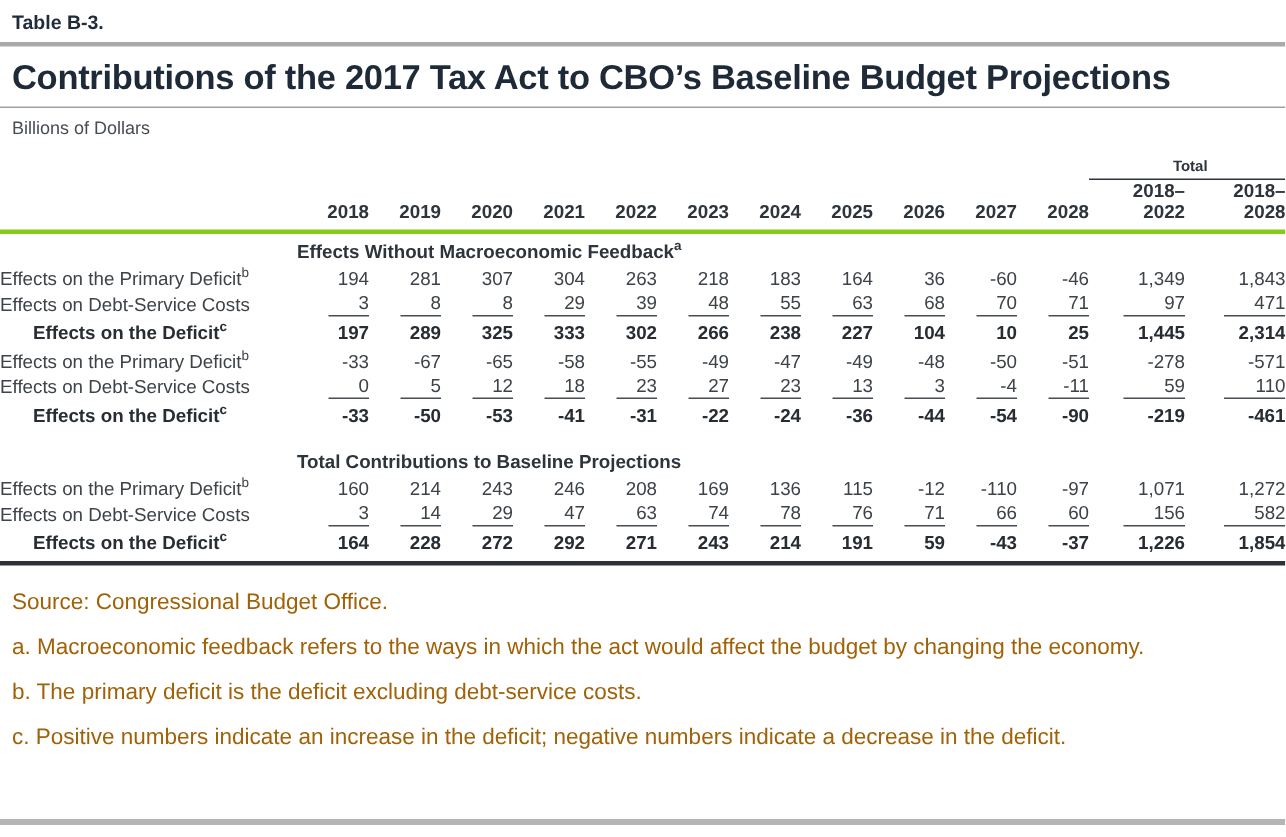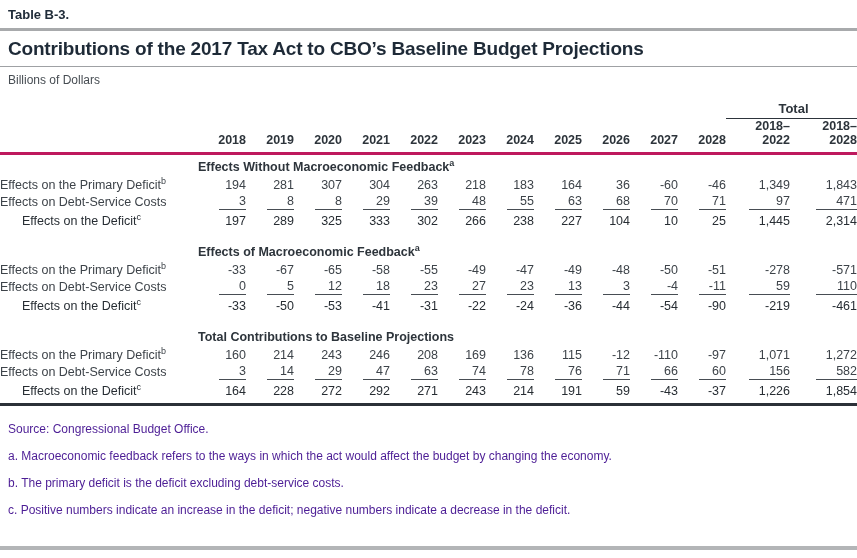--- a/index.html
+++ b/index.html
@@ -13,64 +13,64 @@
   }
 
   .table-label {
     font-size:13px; font-weight:bold; color:#202c39;
     padding:7px 8px 6px 8px;
   }
   .rule { width:857px; }
   .rule-label { height:3px; background:#a8aaac; }
   .page-title {
     margin:0; padding:7px 8px 6px 8px;
-    font-size:19px; font-weight:bold; color:#1e2a37;
+    font-size:23px; font-weight:bold; color:#1e2a37;
     letter-spacing:-0.2px;
   }
   .rule-title { height:1px; background:#9fa1a4; }
   .units { font-size:12px; color:#474d53; padding:6px 8px 0 8px; }
 
   table.data-table {
     border-collapse:collapse; table-layout:fixed;
     width:857px; margin-top:14px;
     font-size:12.5px;
   }
   col.c-label { width:198px; }
   col.c-year  { width:48px; }
   col.c-t1    { width:64px; }
   col.c-t2    { width:67px; }
 
   thead th { font-weight:bold; color:#2d343b; text-align:right; vertical-align:bottom; padding:0 0 3px 0; }
-  th.total-head { text-align:center; border-bottom:1.5px solid #2d343b; padding:0 2px 2px 6px; font-size:13px; }
+  th.total-head { text-align:center; border-bottom:1.5px solid #2d343b; padding:0 2px 2px 6px; font-size:10px; }
   th.spacer { border:none; }
-  tr.year-header-row th { border-bottom:3px solid #be185d; padding-bottom:4px; line-height:1.15; }
+  tr.year-header-row th { border-bottom:3px solid #84cc16; padding-bottom:4px; line-height:1.15; }
   th.lbl-col { text-align:left; }
 
   td.heading-cell {
     font-weight:bold; color:#2d343b;
     padding:13px 0 3px 0;
   }
   tr.section-first td.heading-cell { padding-top:5px; }
 
   td.row-label { text-align:left; padding:1px 0 1px 0; white-space:nowrap; }
   td.num { text-align:right; padding:1px 0; }
   sup { font-size:9px; line-height:0; }
 
-  tr.deficit-row td { font-weight:normal; color:#272d33; padding-top:3px; padding-bottom:4px; }
+  tr.deficit-row td { font-weight:bold; color:#272d33; padding-top:3px; padding-bottom:4px; }
   tr.deficit-row td.row-label { padding-left:22px; }
 
   span.u {
     display:inline-block; text-align:right;
     min-width:27px; border-bottom:1px solid #474d53; padding-bottom:1px;
   }
   span.u.wide { min-width:41px; }
 
   tr.grid-bottom td { border-bottom:3.5px solid #2b3138; padding-bottom:5px; }
 
-  .notes { padding:16px 8px 0 8px; font-size:12px; color:#4c1d95; }
+  .notes { padding:16px 8px 0 8px; font-size:15px; color:#a16207; }
   .notes p { margin:0 0 13px 0; }
 
   .rule-bottom { position:absolute; left:0; bottom:8px; height:4px; background:#b3b5b7; }
 </style>
 </head>
 <body>
 
 <div class="page">
 
   <div class="table-label">Table B-3.</div>
@@ -166,24 +166,20 @@
           <td class="num">302</td>
           <td class="num">266</td>
           <td class="num">238</td>
           <td class="num">227</td>
           <td class="num">104</td>
           <td class="num">10</td>
           <td class="num">25</td>
           <td class="num">1,445</td>
           <td class="num">2,314</td>
         </tr>
-        <tr class="section-heading-row">
-          <td></td>
-          <td class="heading-cell" colspan="13">Effects of Macroeconomic Feedback<sup>a</sup></td>
-        </tr>
         <tr class="data-row">
           <td class="row-label">Effects on the Primary Deficit<sup>b</sup></td>
           <td class="num">-33</td>
           <td class="num">-67</td>
           <td class="num">-65</td>
           <td class="num">-58</td>
           <td class="num">-55</td>
           <td class="num">-49</td>
           <td class="num">-47</td>
           <td class="num">-49</td>

